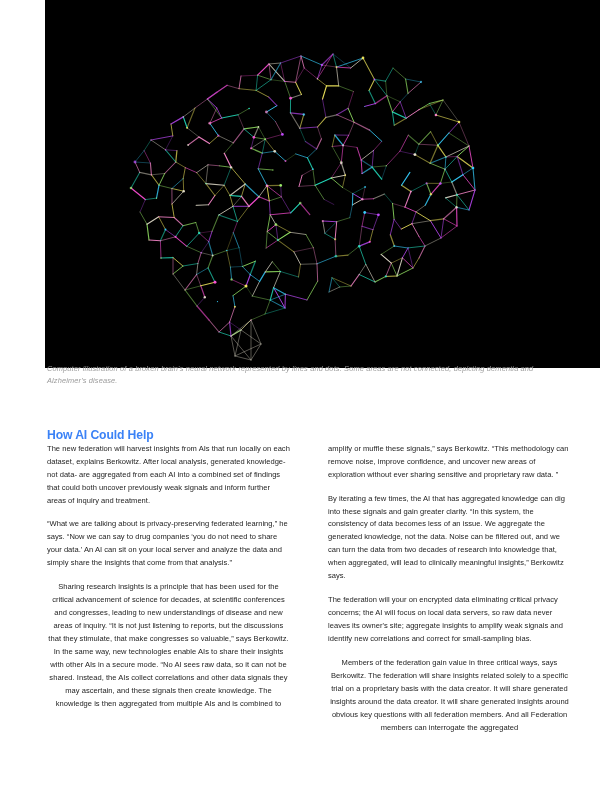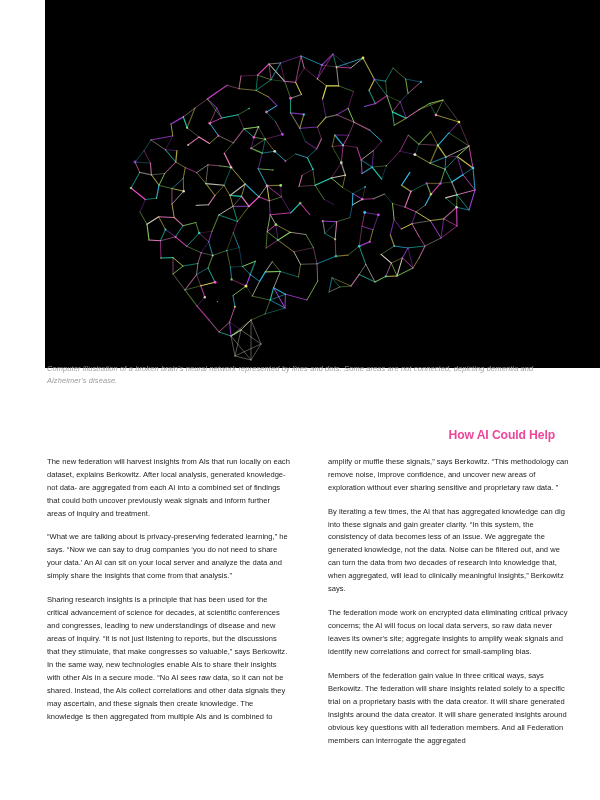--- a/index.html
+++ b/index.html
@@ -52,24 +52,23 @@
     left: 47px;
     top: 428px;
     width: 508px;
     height: 365px;
   }
 
   .section-title {
     font-size: 12.2px;
     font-weight: bold;
     letter-spacing: -0.01em;
-    color: #ec4899;
-    margin: 0 0 13px 0;
+    color: #3b82f6;
+    margin: 0 0 0 0;
     line-height: 1.2;
-    text-align: right;
   }
 
   .columns {
     display: flex;
     gap: 38px;
     align-items: flex-start;
   }
   .col {
     width: 243px;
     flex: 0 0 243px;
@@ -77,21 +76,21 @@
   .col-right { padding-top: 0px; }
 
   .col p {
     margin: 0 0 11px 0;
     font-size: 7.55px;
     line-height: 1.72;
     color: #1d1d1d;
     text-align: left;
     letter-spacing: 0.003em;
   }
-  .col p:last-child { margin-bottom: 0; }
+  .col p:last-child { margin-bottom: 0; text-align: center; }
 </style>
 </head>
 <body>
 
 <div class="page">
 
   <div class="figure">
     <svg viewBox="0 0 555 368" preserveAspectRatio="xMidYMid slice">
       <rect x="0" y="0" width="555" height="368" fill="#000000"></rect>
       <g id="net" fill="none" stroke-linecap="round" stroke-width="0.8" opacity="0.95">
@@ -681,19 +680,19 @@
 
     <div class="columns">
       <div class="col col-left">
         <p>The new federation will harvest insights from AIs that run locally on each dataset, explains Berkowitz. After local analysis, generated knowledge- not data- are aggregated from each AI into a combined set of findings that could both uncover previously weak signals and inform further areas of inquiry and treatment.</p>
         <p>“What we are talking about is privacy-preserving federated learning,” he says. “Now we can say to drug companies ‘you do not need to share your data.’ An AI can sit on your local server and analyze the data and simply share the insights that come from that analysis.”</p>
         <p>Sharing research insights is a principle that has been used for the critical advancement of science for decades, at scientific conferences and congresses, leading to new understandings of disease and new areas of inquiry. “It is not just listening to reports, but the discussions that they stimulate, that make congresses so valuable,” says Berkowitz. In the same way, new technologies enable AIs to share their insights with other AIs in a secure mode. “No AI sees raw data, so it can not be shared. Instead, the AIs collect correlations and other data signals they may ascertain, and these signals then create knowledge. The knowledge is then aggregated from multiple AIs and is combined to</p>
       </div>
       <div class="col col-right">
         <p>amplify or muffle these signals,” says Berkowitz. “This methodology can remove noise, improve confidence, and uncover new areas of exploration without ever sharing sensitive and proprietary raw data. ”</p>
         <p>By iterating a few times, the AI that has aggregated knowledge can dig into these signals and gain greater clarity. “In this system, the consistency of data becomes less of an issue. We aggregate the generated knowledge, not the data. Noise can be filtered out, and we can turn the data from two decades of research into knowledge that, when aggregated, will lead to clinically meaningful insights,” Berkowitz says.</p>
-        <p>The federation mode work on encrypted data eliminating critical privacy concerns; the AI will focus on local data servers, so raw data never leaves its owner's site; aggregate insights to amplify weak signals and identify new correlations and correct for small-sampling bias.</p>
+        <p>The federation will your on encrypted data eliminating critical privacy concerns; the AI will focus on local data servers, so raw data never leaves its owner's site; aggregate insights to amplify weak signals and identify new correlations and correct for small-sampling bias.</p>
         <p>Members of the federation gain value in three critical ways, says Berkowitz.  The federation will share insights related solely to a specific trial on a proprietary basis with the data creator. It will share generated insights around the data creator. It will share generated insights around obvious key questions with all federation members. And all Federation members can interrogate the aggregated</p>
       </div>
     </div>
   </div>
 
 </div>
 
 </body></html>

